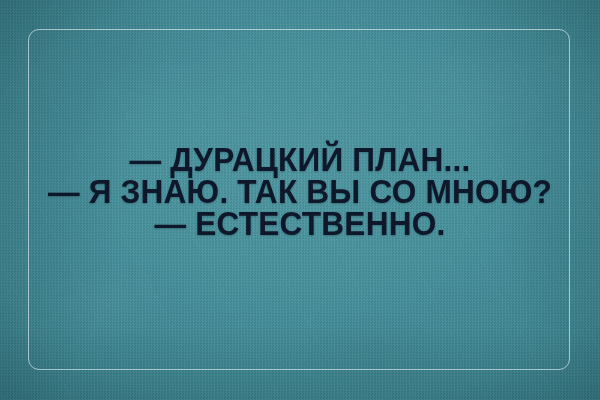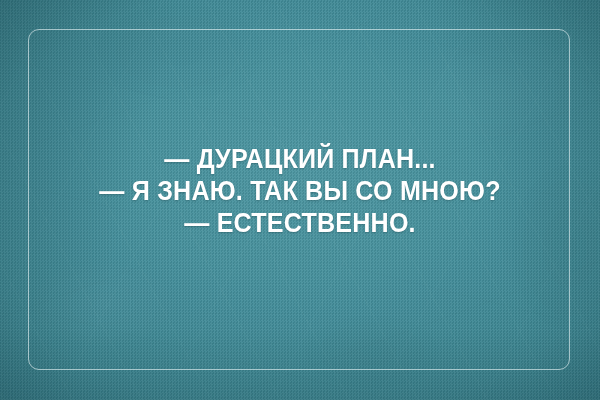--- a/index.html
+++ b/index.html
@@ -122,24 +122,24 @@
     pointer-events: none;
   }
 
   
   .quote {
     position: absolute;
     left: 0;
     right: 0;
     top: 143px;
     text-align: center;
-    color: #ffffff;
+    color: #0f172a;
     font-family: "Liberation Sans", sans-serif;
     font-weight: bold;
-    font-size: 27px;
+    font-size: 34px;
     line-height: 32px;
     letter-spacing: 0.2px;
     text-shadow: 0 1px 2px rgba(16,48,54,0.30);
     -webkit-font-smoothing: antialiased;
   }
   .quote .line {
     display: block;
     white-space: nowrap;
     transform: scaleX(0.93);
   }

